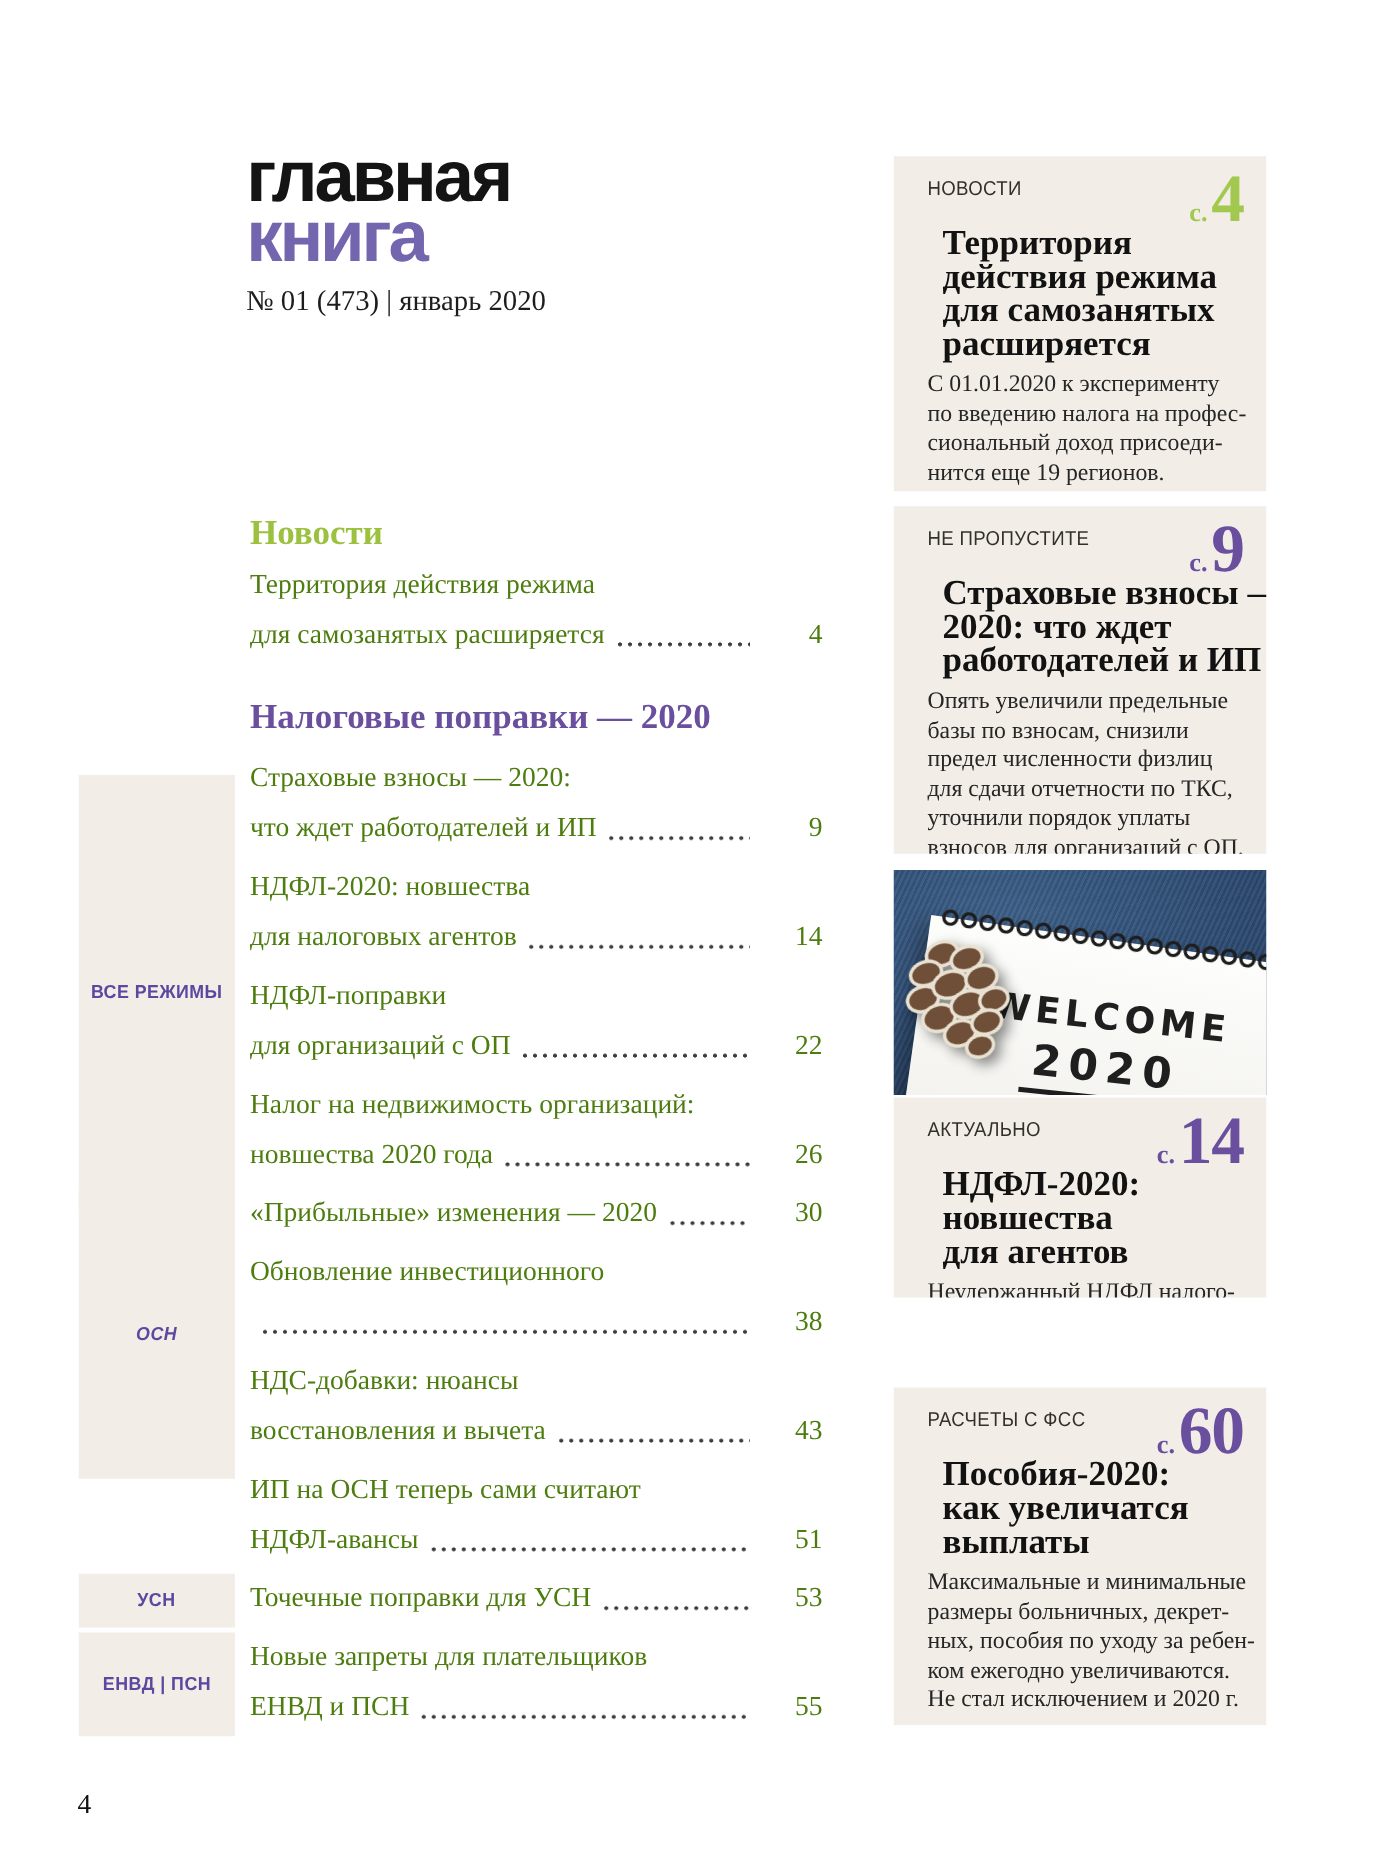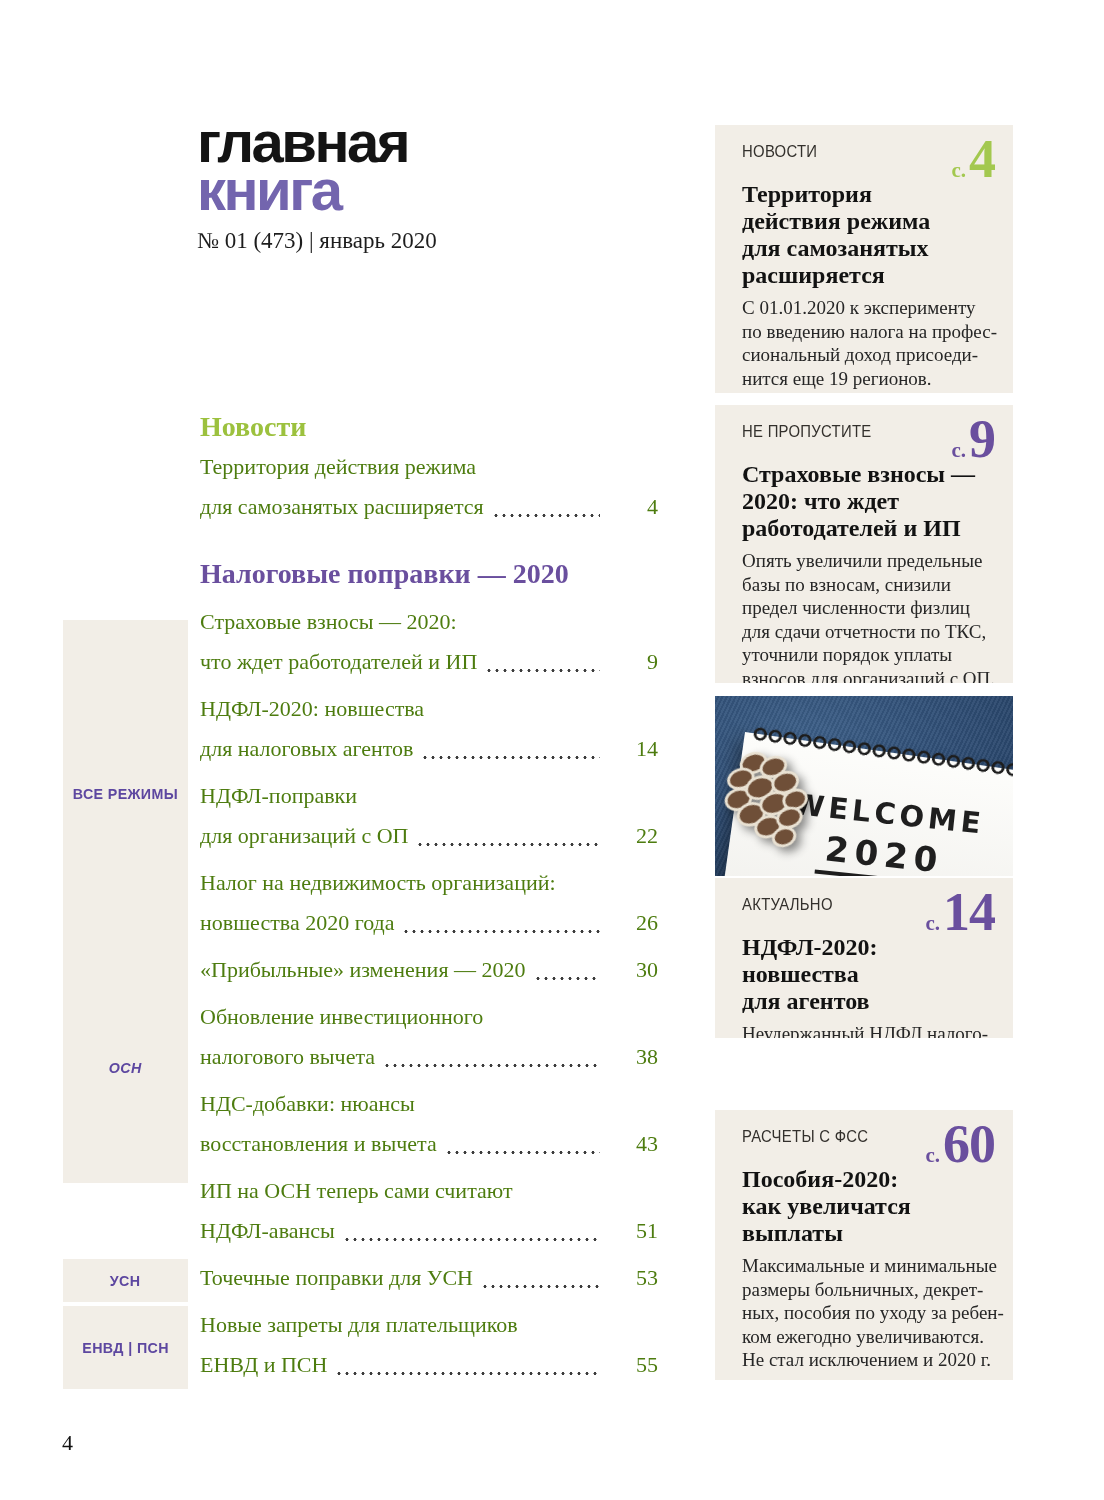--- a/index.html
+++ b/index.html
@@ -42,21 +42,21 @@
   
   .teaser{position:absolute;left:715px;width:298px;background:#f2eee7;box-sizing:border-box;
           padding:18px 18px 0 27px;overflow:hidden;}
   .kicker{font-family:"Liberation Sans","DejaVu Sans",sans-serif;font-size:16px;color:#33302c;
           letter-spacing:.3px;transform:scaleX(.93);transform-origin:left;height:18px;line-height:18px;}
   .pageref{position:absolute;top:12px;right:18px;display:flex;align-items:baseline;}
   .pageref .pfx{font-weight:700;font-size:21px;margin-right:3px;}
   .pageref .num{font-weight:700;font-size:54px;line-height:44px;letter-spacing:-1px;}
   .pageref.green .pfx,.pageref.green .num{color:#a3c84f;}
   .pageref.purple .pfx,.pageref.purple .num{color:#6a4f9e;}
-  .t-title{margin:20px 0 0 0;font-size:24px;line-height:27px;font-weight:700;color:#121212;}
+  .t-title{margin:20px 0 0 12px;font-size:28px;line-height:27px;font-weight:700;color:#121212;}
   .t-title span{display:block;white-space:nowrap;}
   .t-body{margin:7px 0 0 0;font-size:19px;line-height:23.6px;color:#262626;}
   .t-body span{display:block;white-space:nowrap;}
   .ts1{top:125px;height:268px;}
   .ts2{top:405px;height:278px;}
   .ts3{top:878px;height:160px;}
   .ts4{top:1110px;height:270px;}
 
   
   .photo{position:absolute;left:715px;top:696px;width:298px;height:180px;margin:0;overflow:hidden;
@@ -160,21 +160,20 @@
           <span class="leader"></span>
           <span class="pg">30</span>
         </div>
     </div>
 
     <div class="entry">
       <div class="toc-line">
           <span>Обновление инвестиционного</span>
         </div>
       <div class="toc-line">
-          <span>налогового вычета</span>
           <span class="leader"></span>
           <span class="pg">38</span>
         </div>
     </div>
 
     <div class="entry">
       <div class="toc-line">
           <span>НДС-добавки: нюансы</span>
         </div>
       <div class="toc-line">

